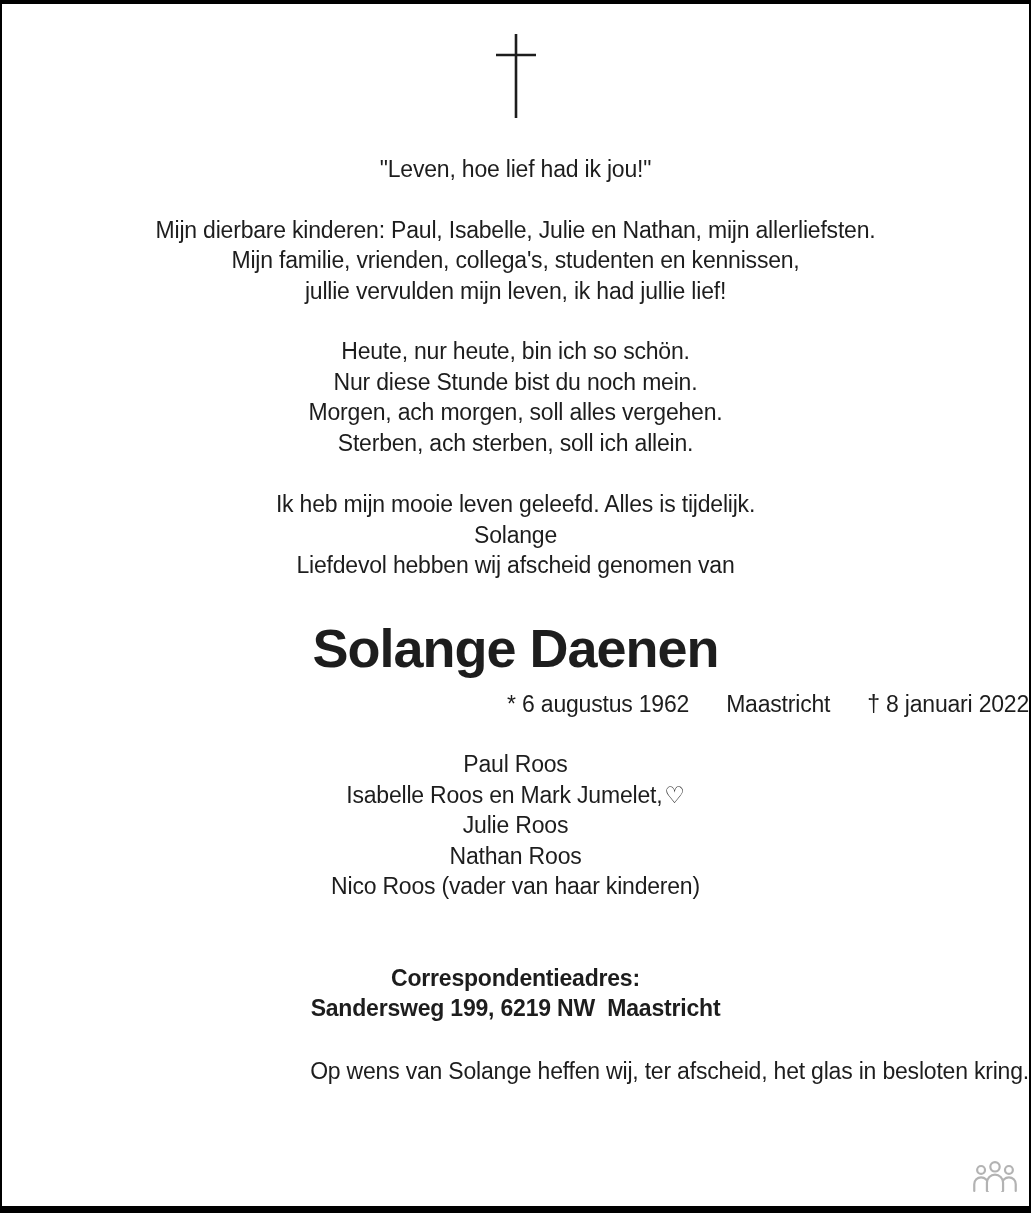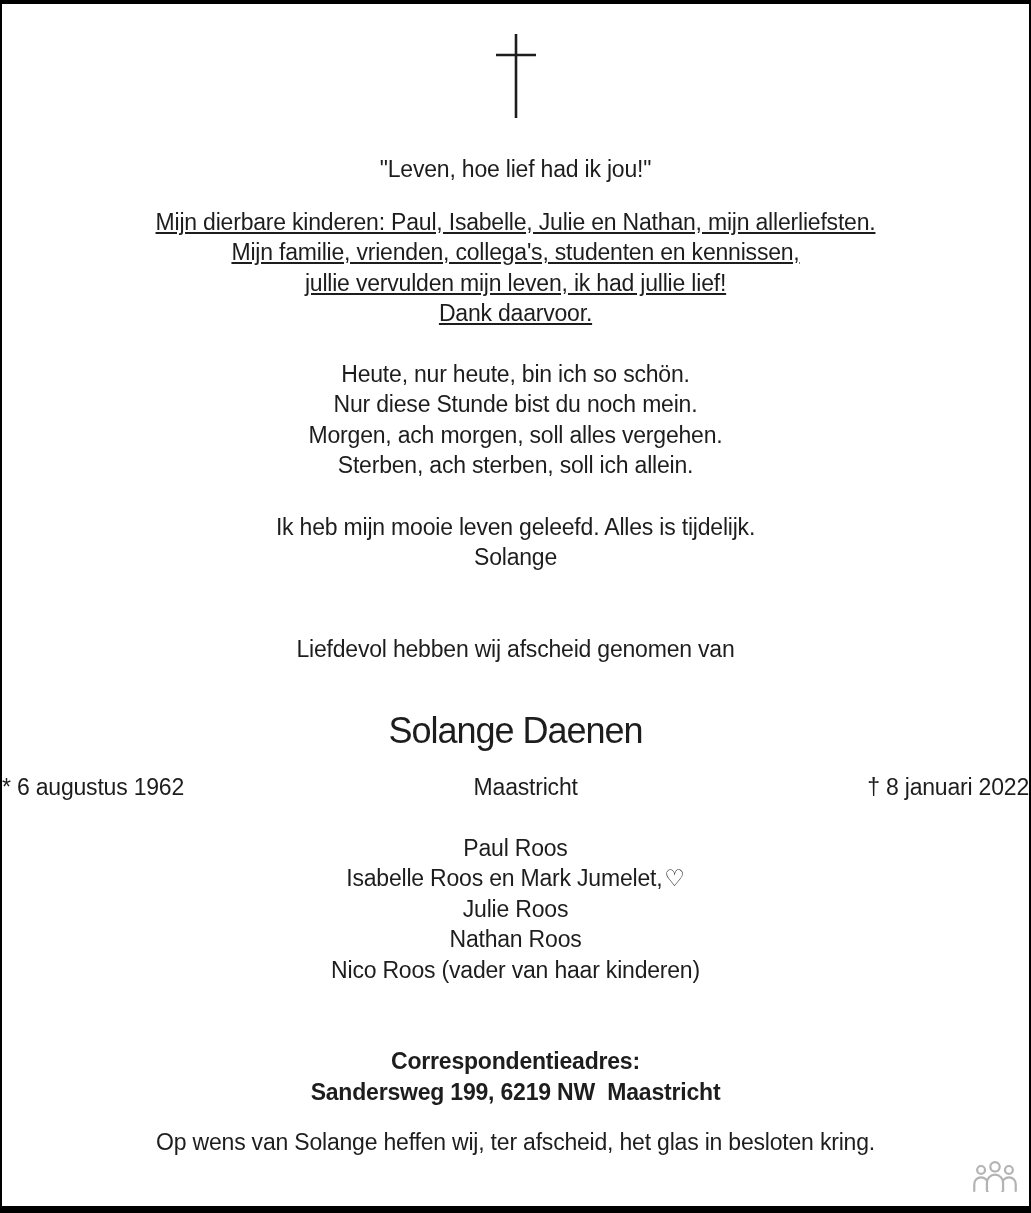--- a/index.html
+++ b/index.html
@@ -18,40 +18,40 @@
     overflow:hidden;
   }
   .line, .quote, .announcement, .closing, .dates{
     font-size:23px;
     line-height:30.5px;
     letter-spacing:-0.2px;
     white-space:pre-wrap;
   }
   .cross-wrap{margin-top:30px;}
   .quote{margin-top:32px;}
-  .block-intro{margin-top:22px;text-decoration:underline;}
+  .block-intro{margin-top:30px;}
   .block-poem{margin-top:30px;}
   .block-farewell{margin-top:31px;}
-  .announcement{margin-top:61px;}
+  .announcement{}
   .name{
     margin:33px 0 0 0;
-    font-size:36px;
+    font-size:54px;
     line-height:68px;
-    font-weight:normal;
+    font-weight:bold;
     letter-spacing:-1px;
   }
   .dates{
     margin-top:7px;
     display:flex;
-    justify-content:space-between;
+    justify-content:flex-end;
     gap:37px;
   }
   .block-family{margin-top:30px;}
   .block-corr{margin-top:61px;font-weight:bold;}
-  .closing{margin-top:20px;}
+  .closing{margin-top:32px;text-align:right;}
   .heart{display:inline-block;margin-left:2px;}
   .logo{position:absolute;right:10px;bottom:10px;}
 </style>
 </head>
 <body>
 
 <div class="card">
 
   <div class="cross-wrap">
     <svg width="42" height="84" viewBox="0 0 42 84" aria-hidden="true">
@@ -59,21 +59,20 @@
       <line x1="1" y1="21" x2="41" y2="21" stroke="#1d1d1d" stroke-width="2.6"></line>
     </svg>
   </div>
 
   <div class="quote">"Leven, hoe lief had ik jou!"</div>
 
   <div class="block-intro">
     <div class="line">Mijn dierbare kinderen: Paul, Isabelle, Julie en Nathan, mijn allerliefsten.</div>
     <div class="line">Mijn familie, vrienden, collega's, studenten en kennissen,</div>
     <div class="line">jullie vervulden mijn leven, ik had jullie lief!</div>
-    <div class="line">Dank daarvoor.</div>
   </div>
 
   <div class="block-poem">
     <div class="line">Heute, nur heute, bin ich so schön.</div>
     <div class="line">Nur diese Stunde bist du noch mein.</div>
     <div class="line">Morgen, ach morgen, soll alles vergehen.</div>
     <div class="line">Sterben, ach sterben, soll ich allein.</div>
   </div>
 
   <div class="block-farewell">

